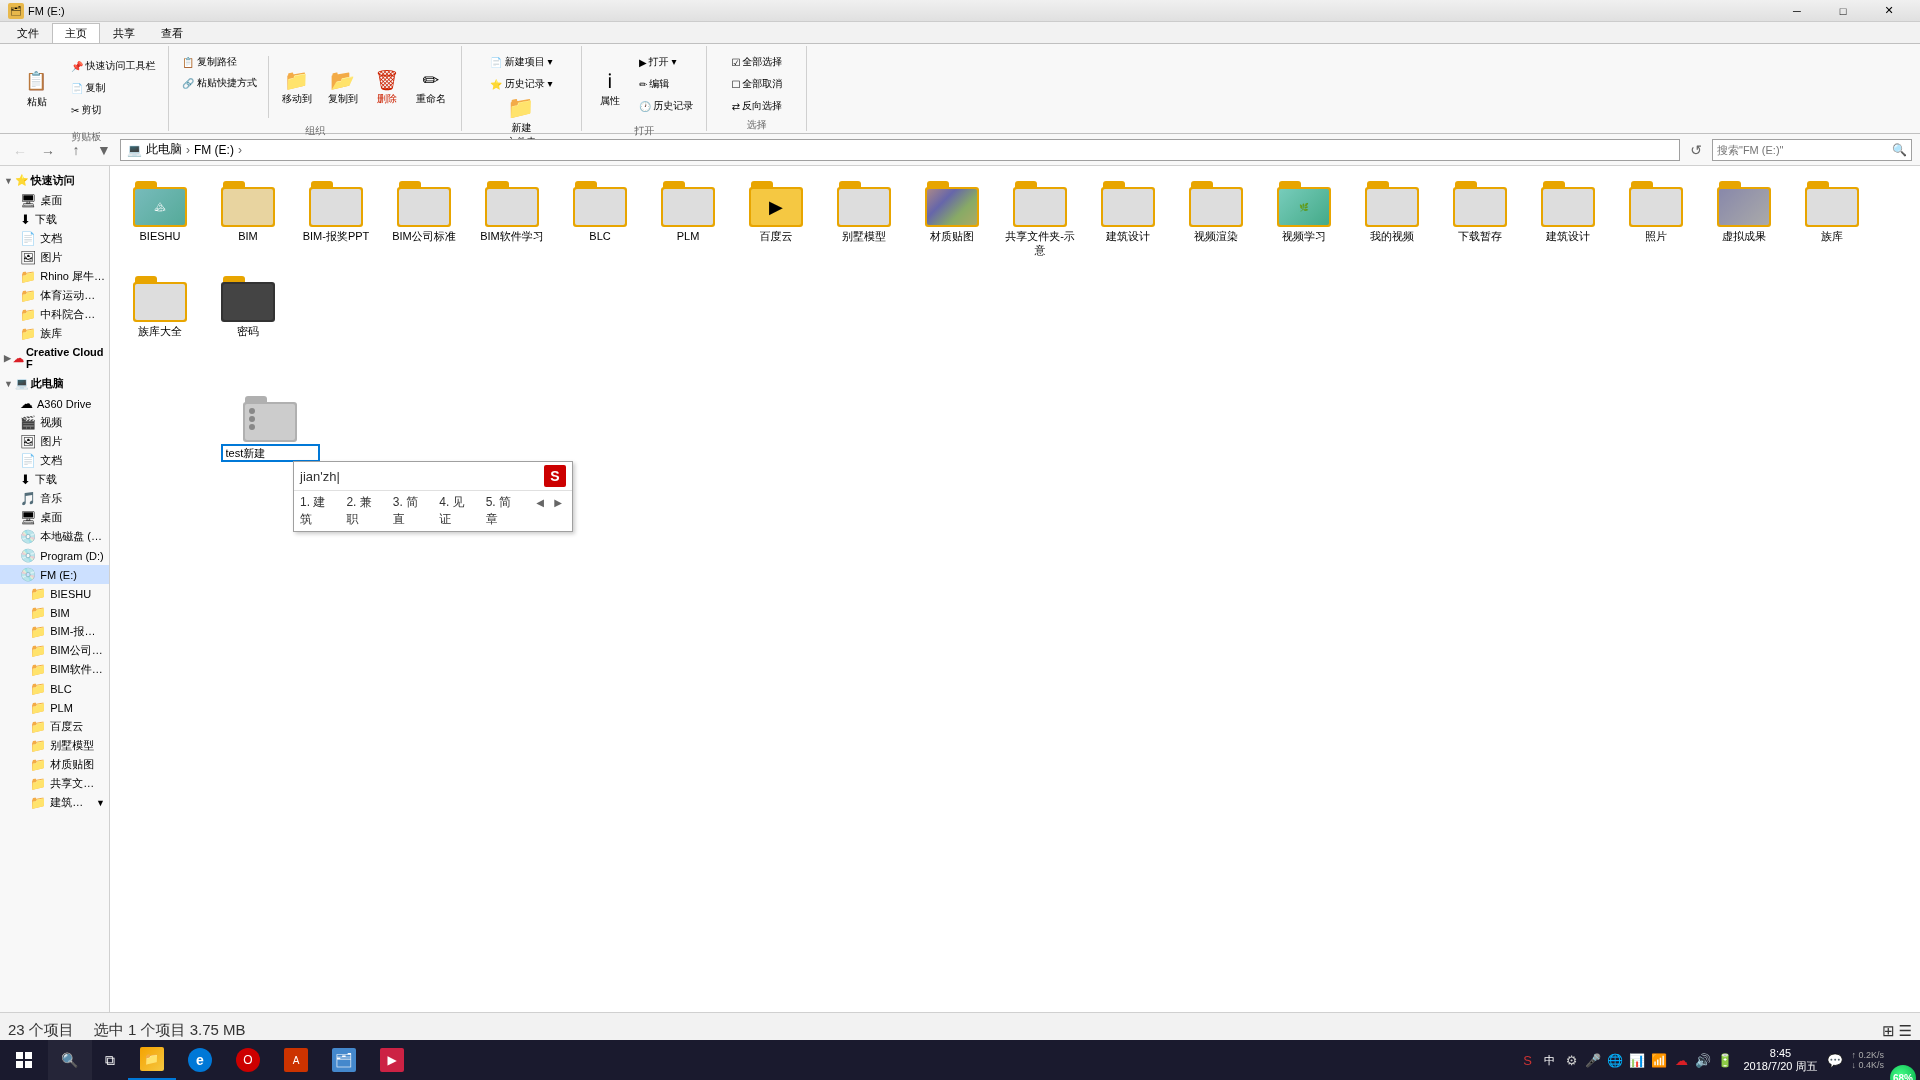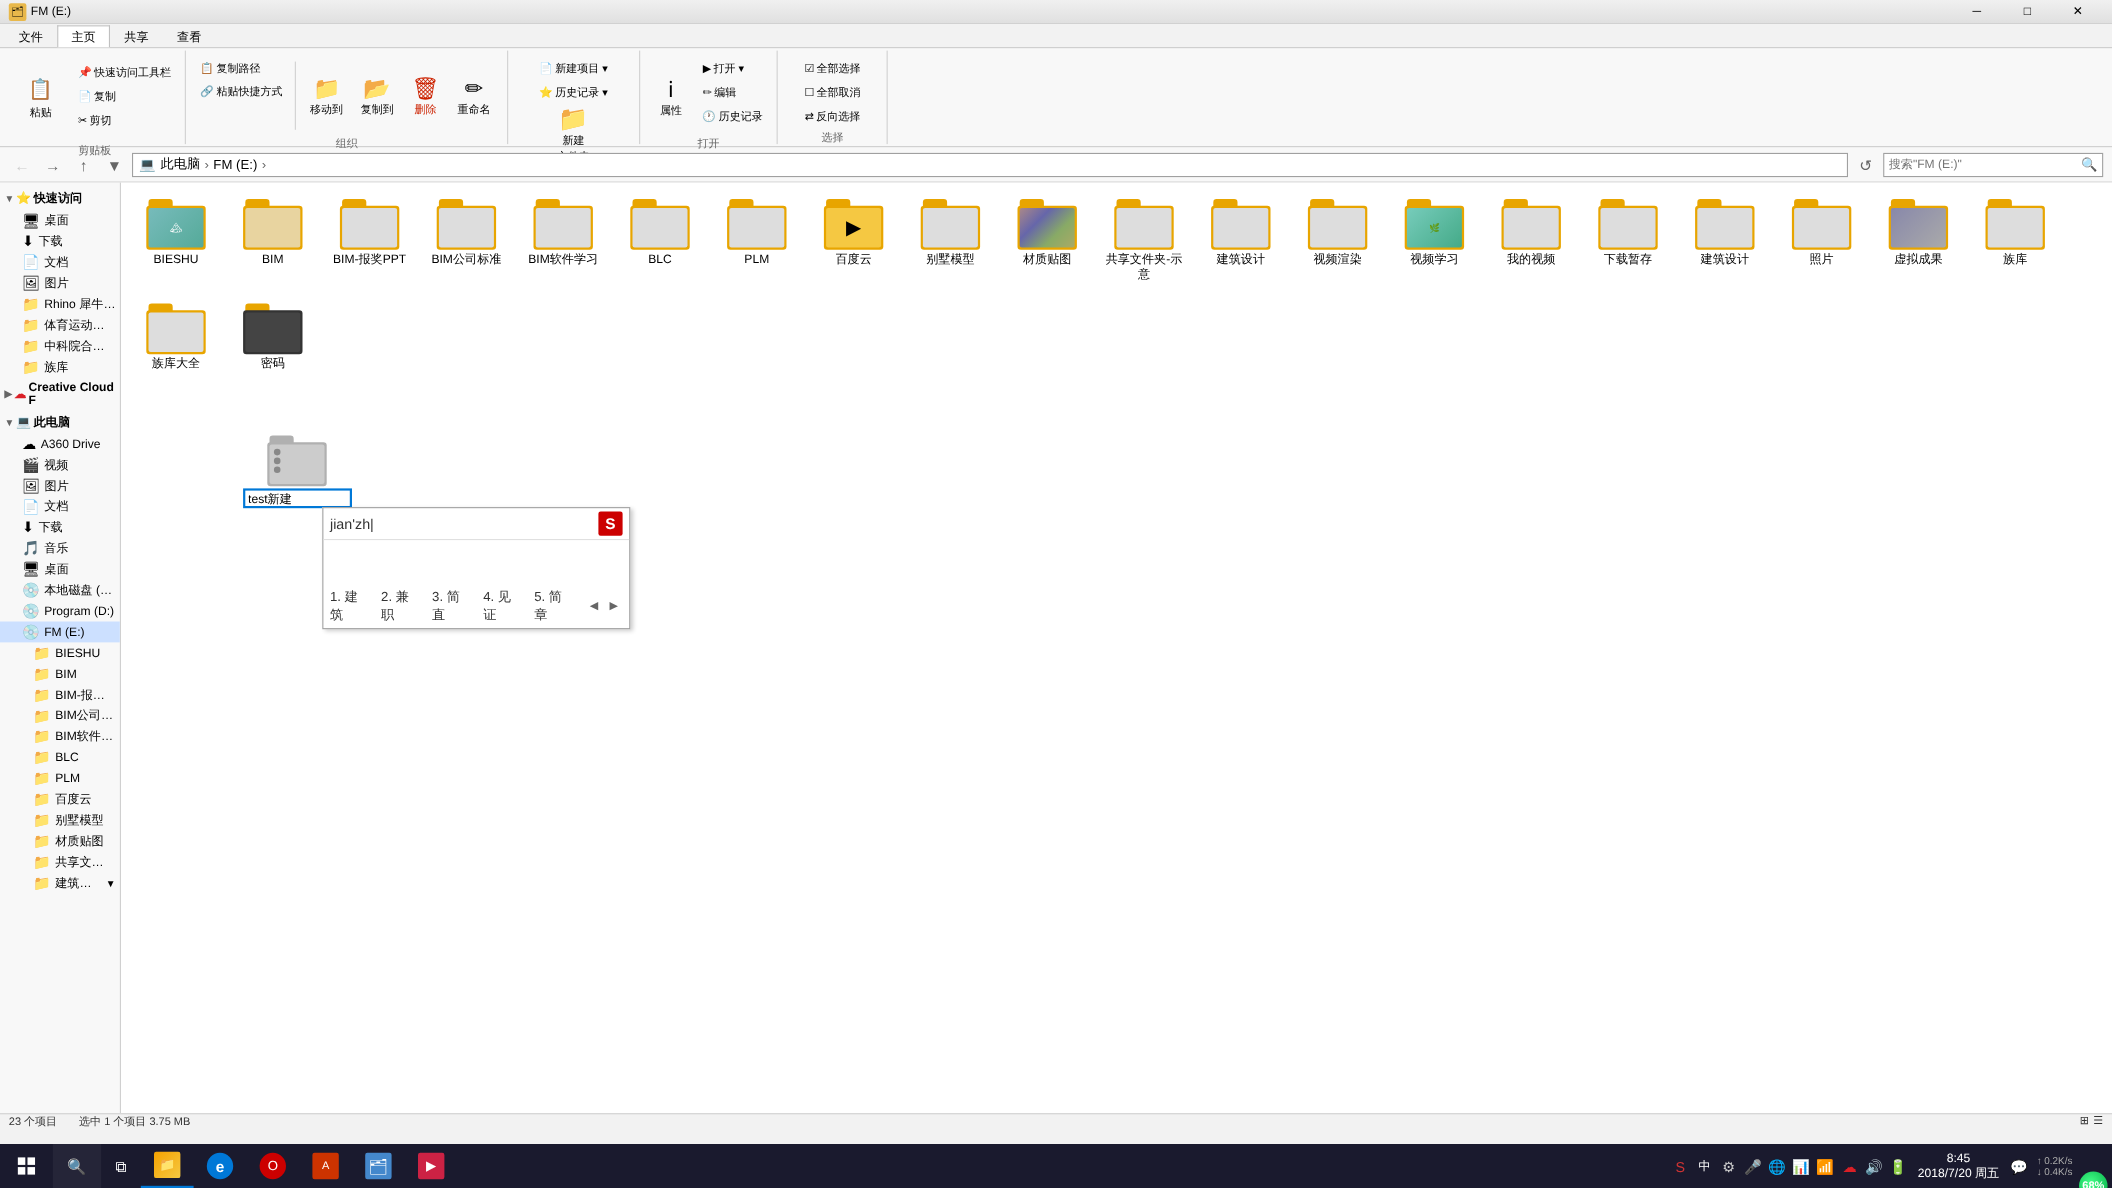--- a/index.html
+++ b/index.html
@@ -273,39 +273,37 @@
       color: white;
       font-size: 14px;
       font-weight: bold;
       display: flex;
       align-items: center;
       justify-content: center;
       border-radius: 2px;
     }
     .ime-candidates {
       display: flex;
-      align-items: center;
       padding: 3px 6px;
       gap: 17px;
       font-size: 12px;
-      margin-top: 40px;
     }
     .ime-candidate { cursor: pointer; color: #333; }
     .ime-nav { display: flex; gap: 2px; margin-left: auto; }
     .ime-nav-btn { width: 16px; height: 16px; display: flex; align-items: center; justify-content: center; cursor: pointer; font-size: 10px; color: #666; }
 
     
     .status-bar {
       height: 28px;
       background: #f2f2f2;
       border-top: 1px solid #d0d0d0;
       display: flex;
-      align-items: flex-start;
+      align-items: flex-end;
       padding: 0 8px;
-      font-size: 10px;
+      font-size: 15px;
       color: #333;
       gap: 20px;
       position: absolute;
       bottom: 0;
       left: 0;
       right: 0;
     }
 
     
     .subtitle-text {

